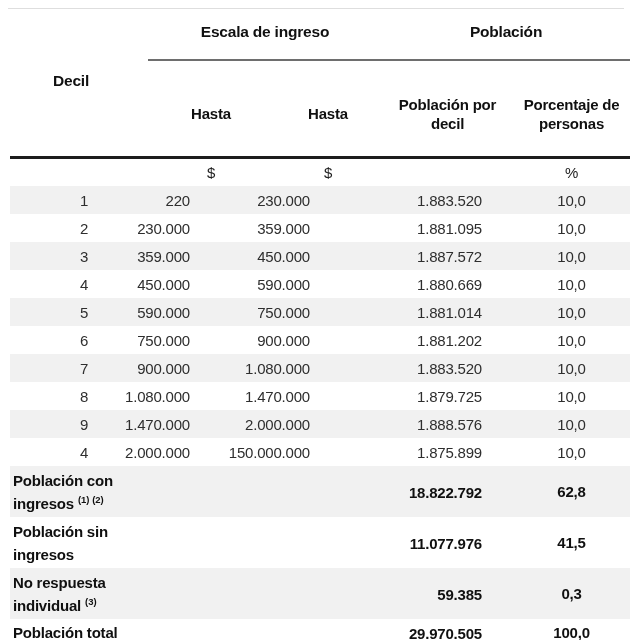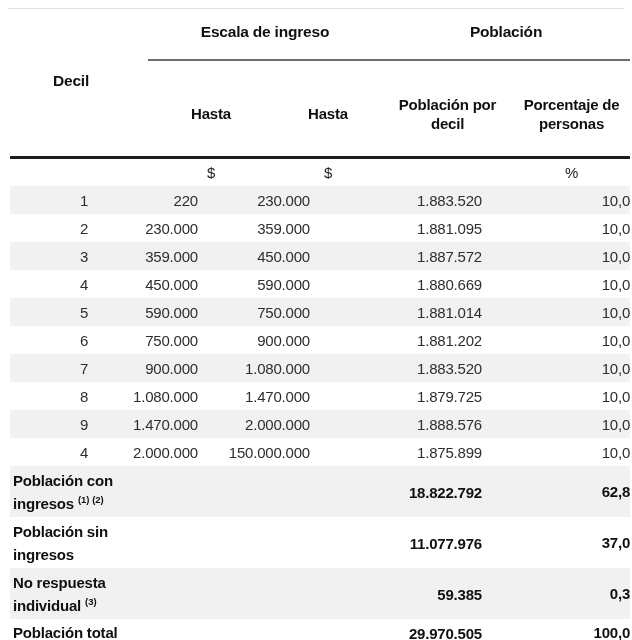--- a/index.html
+++ b/index.html
@@ -42,24 +42,24 @@
 
   
   tr.drow td { height:28px; }
   tr.stripe td { background:var(--stripe,#f1f1f1); }
   td.c1 { text-align:center; padding-left:10px; }
   td.num { position:relative; }
   td.num > span {
     position:absolute; top:50%; transform:translateY(-50%);
     white-space:nowrap;
   }
-  td.c2.num > span { right:76px; }
+  td.c2.num > span { right:84px; }
   td.c3.num > span { right:72px; }
   td.c4.num > span { right:31px; }
-  td.c5 { text-align:right; }
+  td.c5 { text-align:center; }
 
   
   tr.srow td { height:51px; }
   td.lblcell {
     text-align:left; padding-left:3px; font-weight:700; color:#101010;
     line-height:19px; font-size:15px;
   }
   td.lblcell sup { font-size:9.5px; font-weight:700; letter-spacing:0; }
   tr.srow td.c4 > span, tr.srow td.c5, tr.trow td.c4 > span, tr.trow td.c5 {
     font-weight:700; color:#101010;
@@ -248,21 +248,21 @@
           </td>
         <td class="c5">62,8</td>
       </tr>
       <tr class="srow">
         <td class="c1 lblcell"><span>Población sin ingresos</span> <sup></sup></td>
         <td class="c2"></td>
         <td class="c3"></td>
         <td class="c4 num">
             <span>11.077.976</span>
           </td>
-        <td class="c5">37,0</td>
+        <td class="c5">41,5</td>
       </tr>
       <tr class="srow stripe">
         <td class="c1 lblcell"><span>No respuesta individual</span> <sup>(3)</sup></td>
         <td class="c2"></td>
         <td class="c3"></td>
         <td class="c4 num">
             <span>59.385</span>
           </td>
         <td class="c5">0,3</td>
       </tr>

